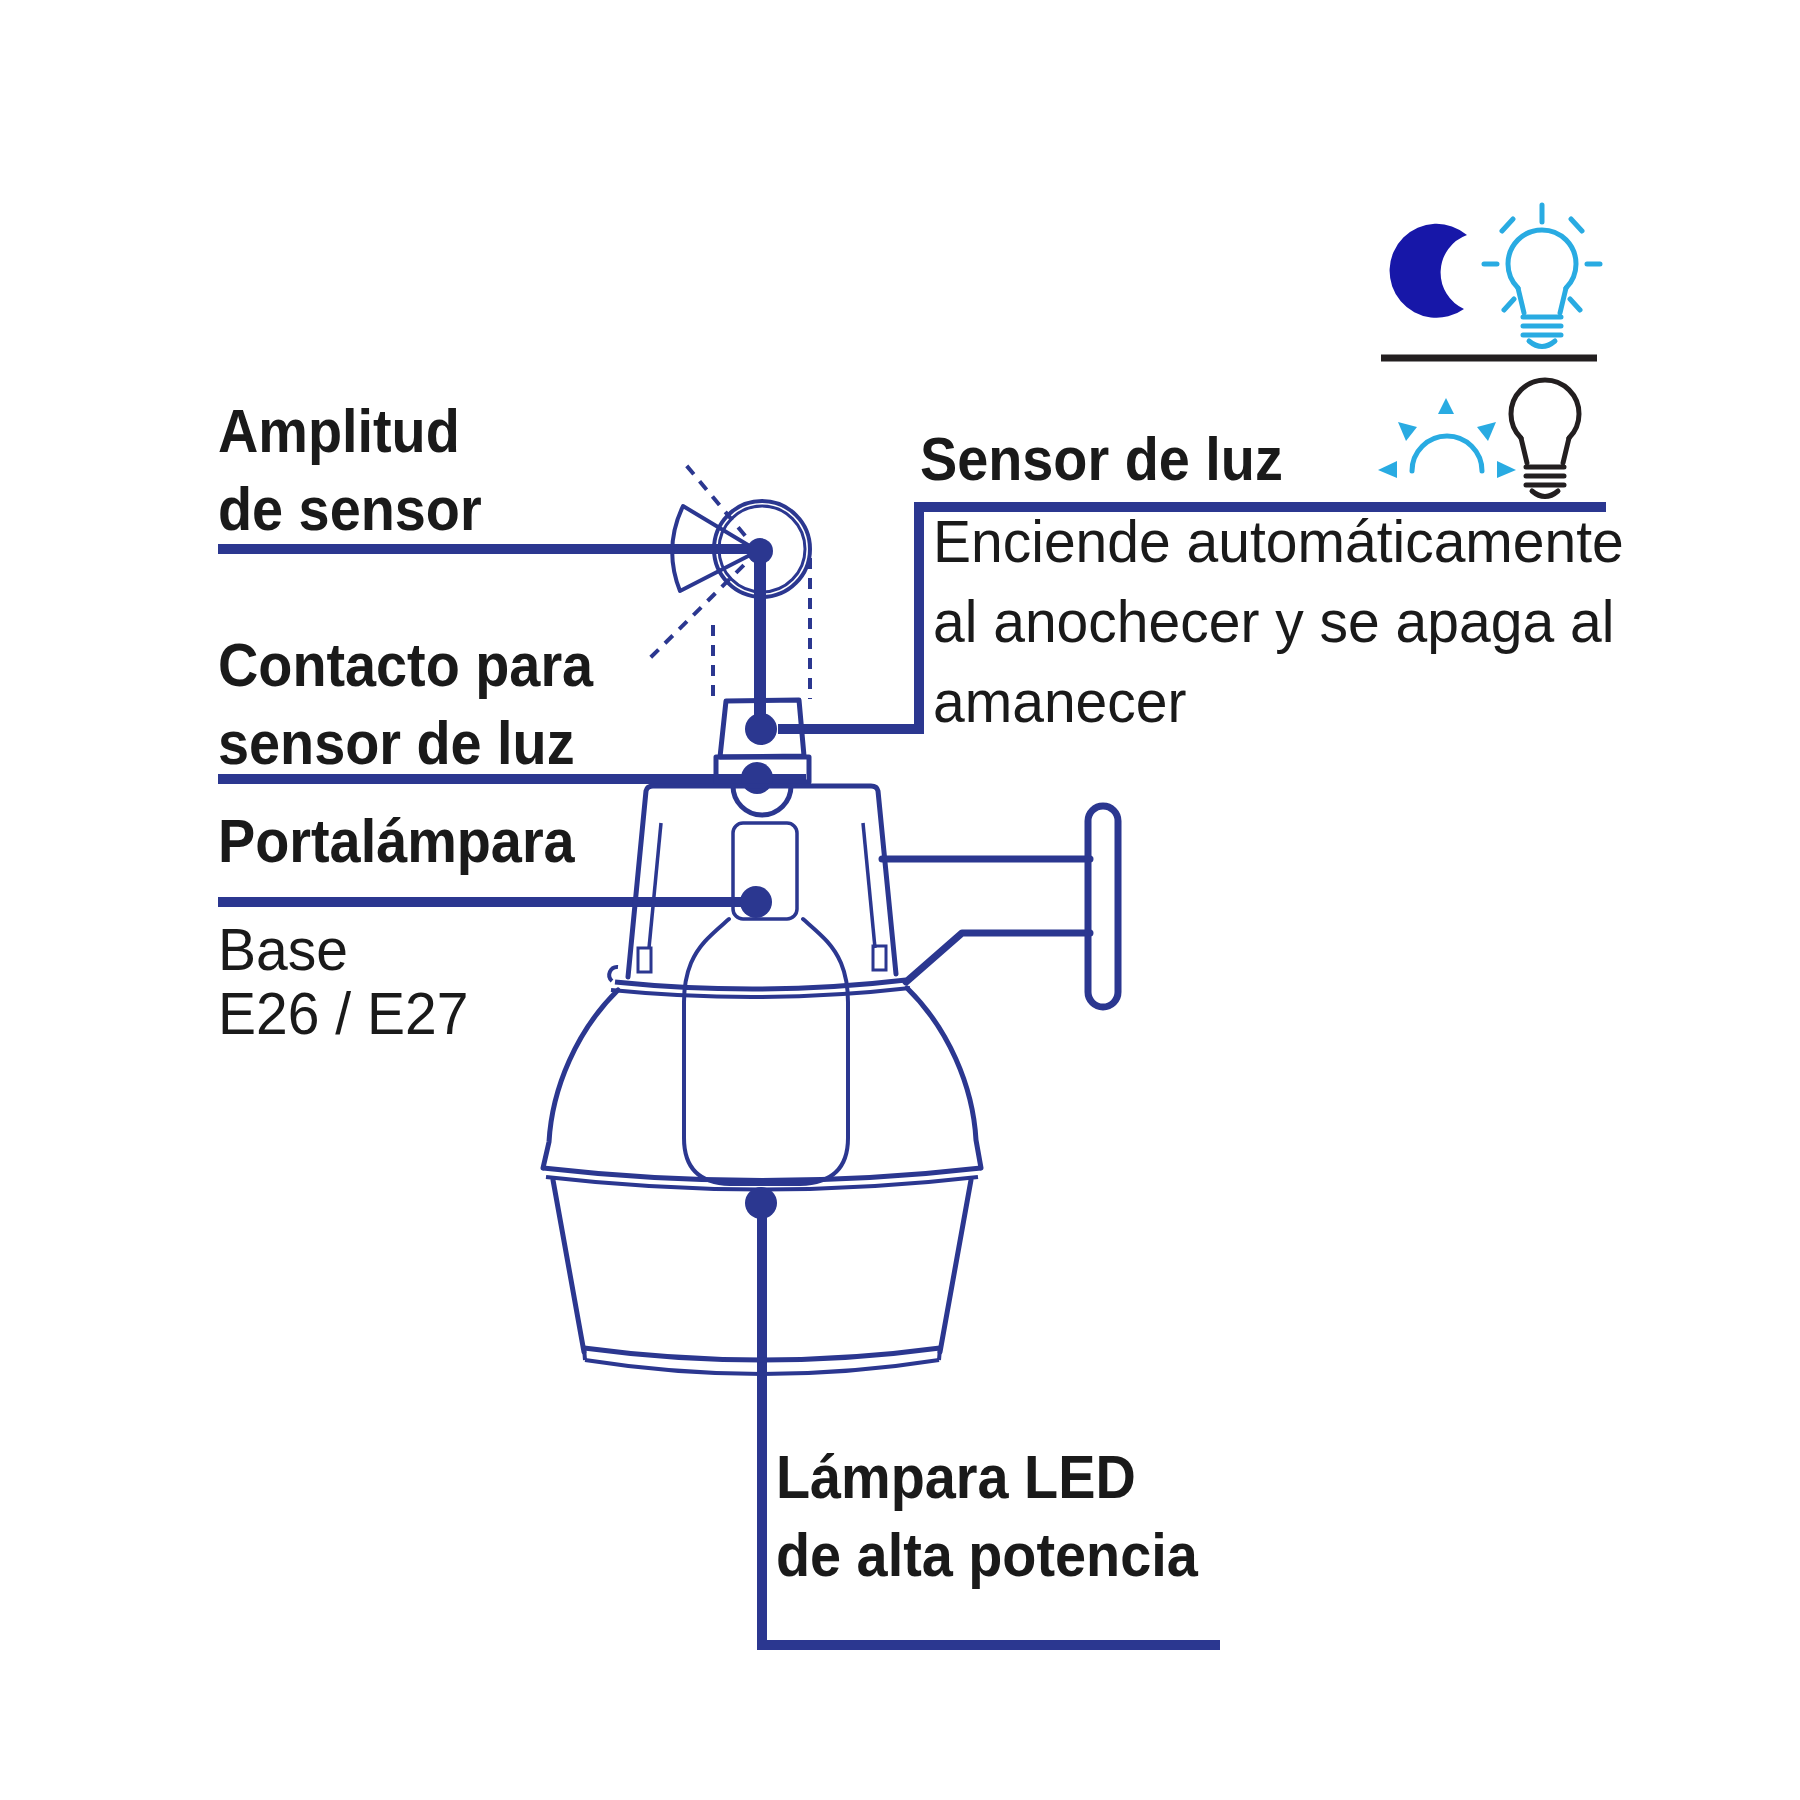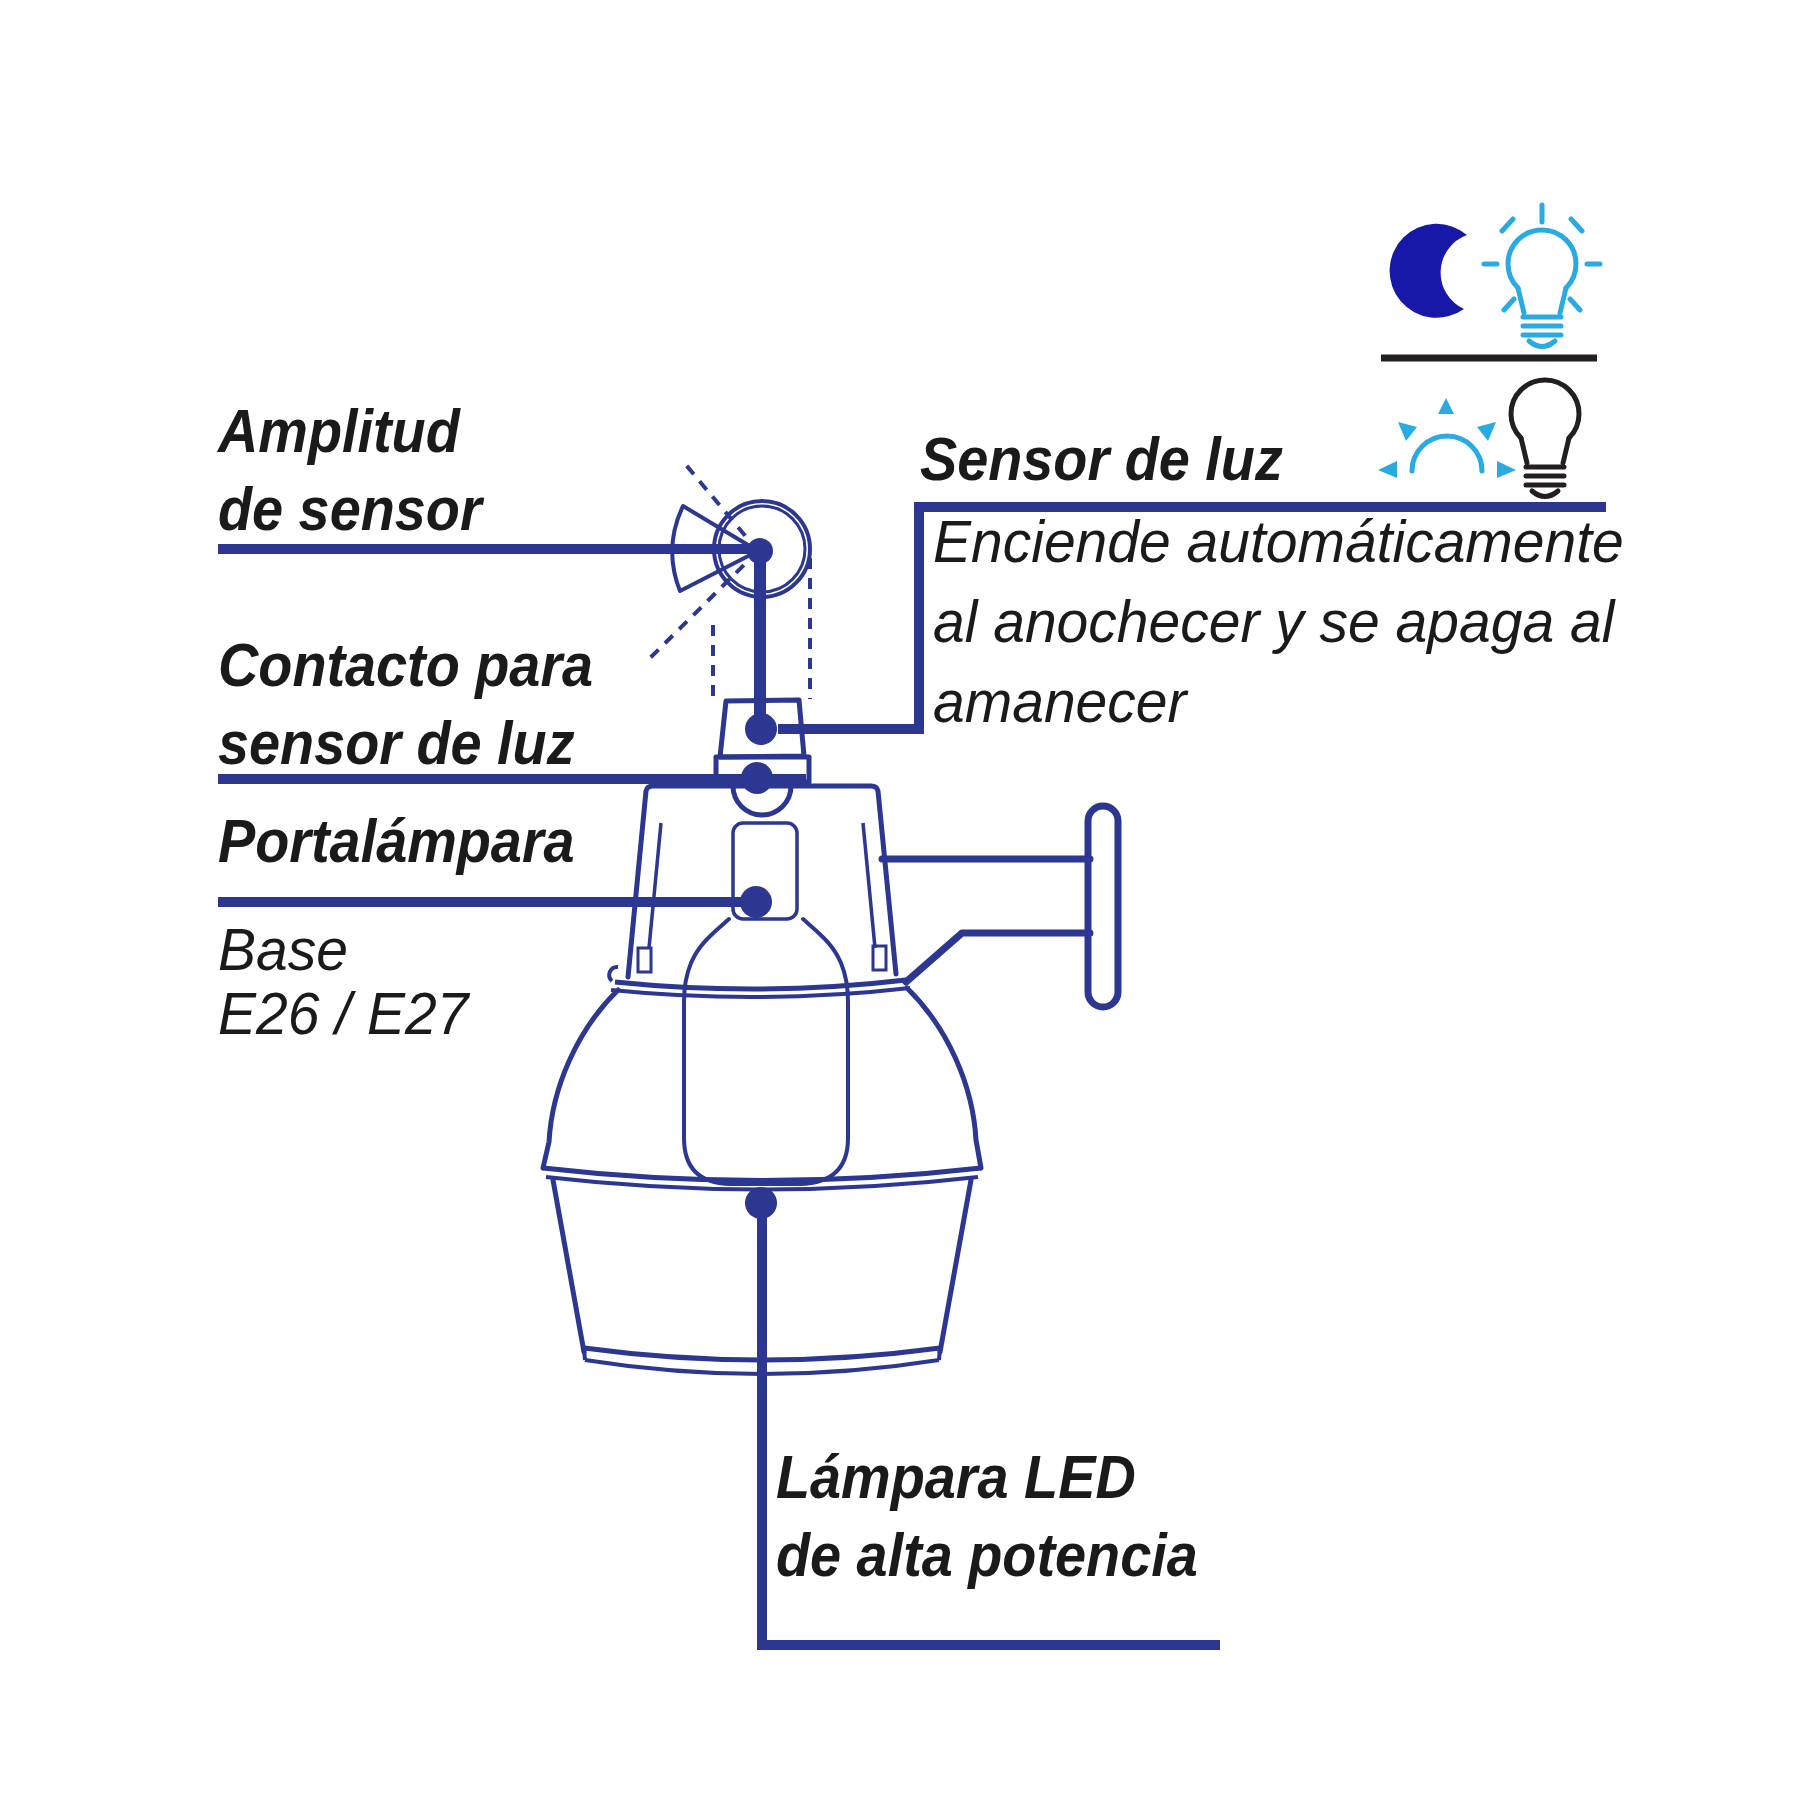--- a/index.html
+++ b/index.html
@@ -1,20 +1,20 @@
 <!DOCTYPE html>
 <html style="--navy: #2B3790; --deep_blue: #1717A8; --cyan: #29ABE2; --ink: #231F20; --text: #1A1A1A;"><head>
 <meta charset="utf-8">
 <style>
   :root{
     --navy:#2B3790; --deep_blue:#1717A8; --cyan:#29ABE2; --ink:#231F20; --text:#1A1A1A;
   }
   html,body{margin:0;padding:0;background:#fff;}
   #stage{position:relative;width:1800px;height:1800px;background:#fff;overflow:hidden;
-         font-family:"Liberation Sans",sans-serif;font-style:italic;}
+         font-family:"Liberation Sans",sans-serif;}
   #stage svg{position:absolute;left:0;top:0;}
   .lbl{position:absolute;color:var(--text);transform-origin:left top;white-space:nowrap;}
   .bold{font-weight:700;font-size:62px;line-height:78px;transform:scaleX(0.9);}
   .reg{font-weight:400;font-size:60px;line-height:80px;transform:scaleX(0.95);}
   .base-block{line-height:64px;}
   
   .s-navy{stroke:var(--navy);fill:none;}
   .f-navy{fill:var(--navy);stroke:none;}
   .s-cyan{stroke:var(--cyan);fill:none;}
   .f-cyan{fill:var(--cyan);stroke:none;}

